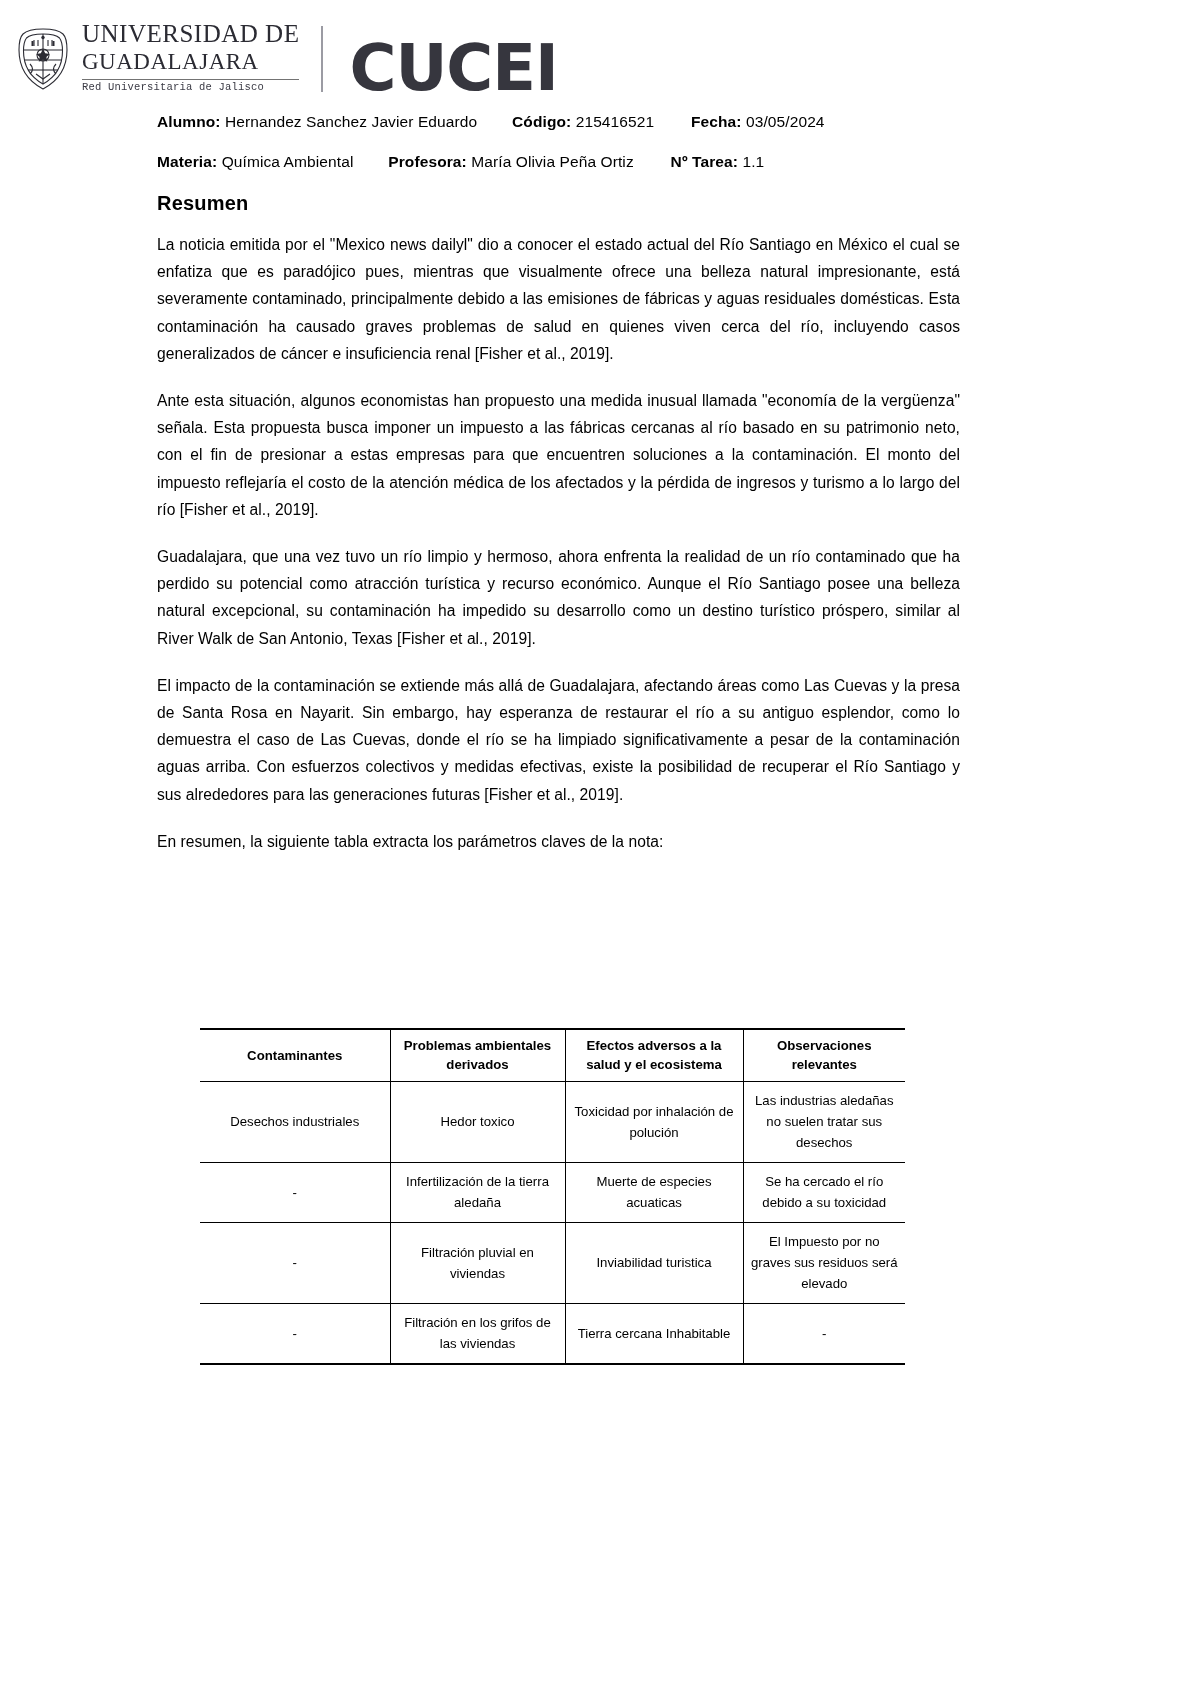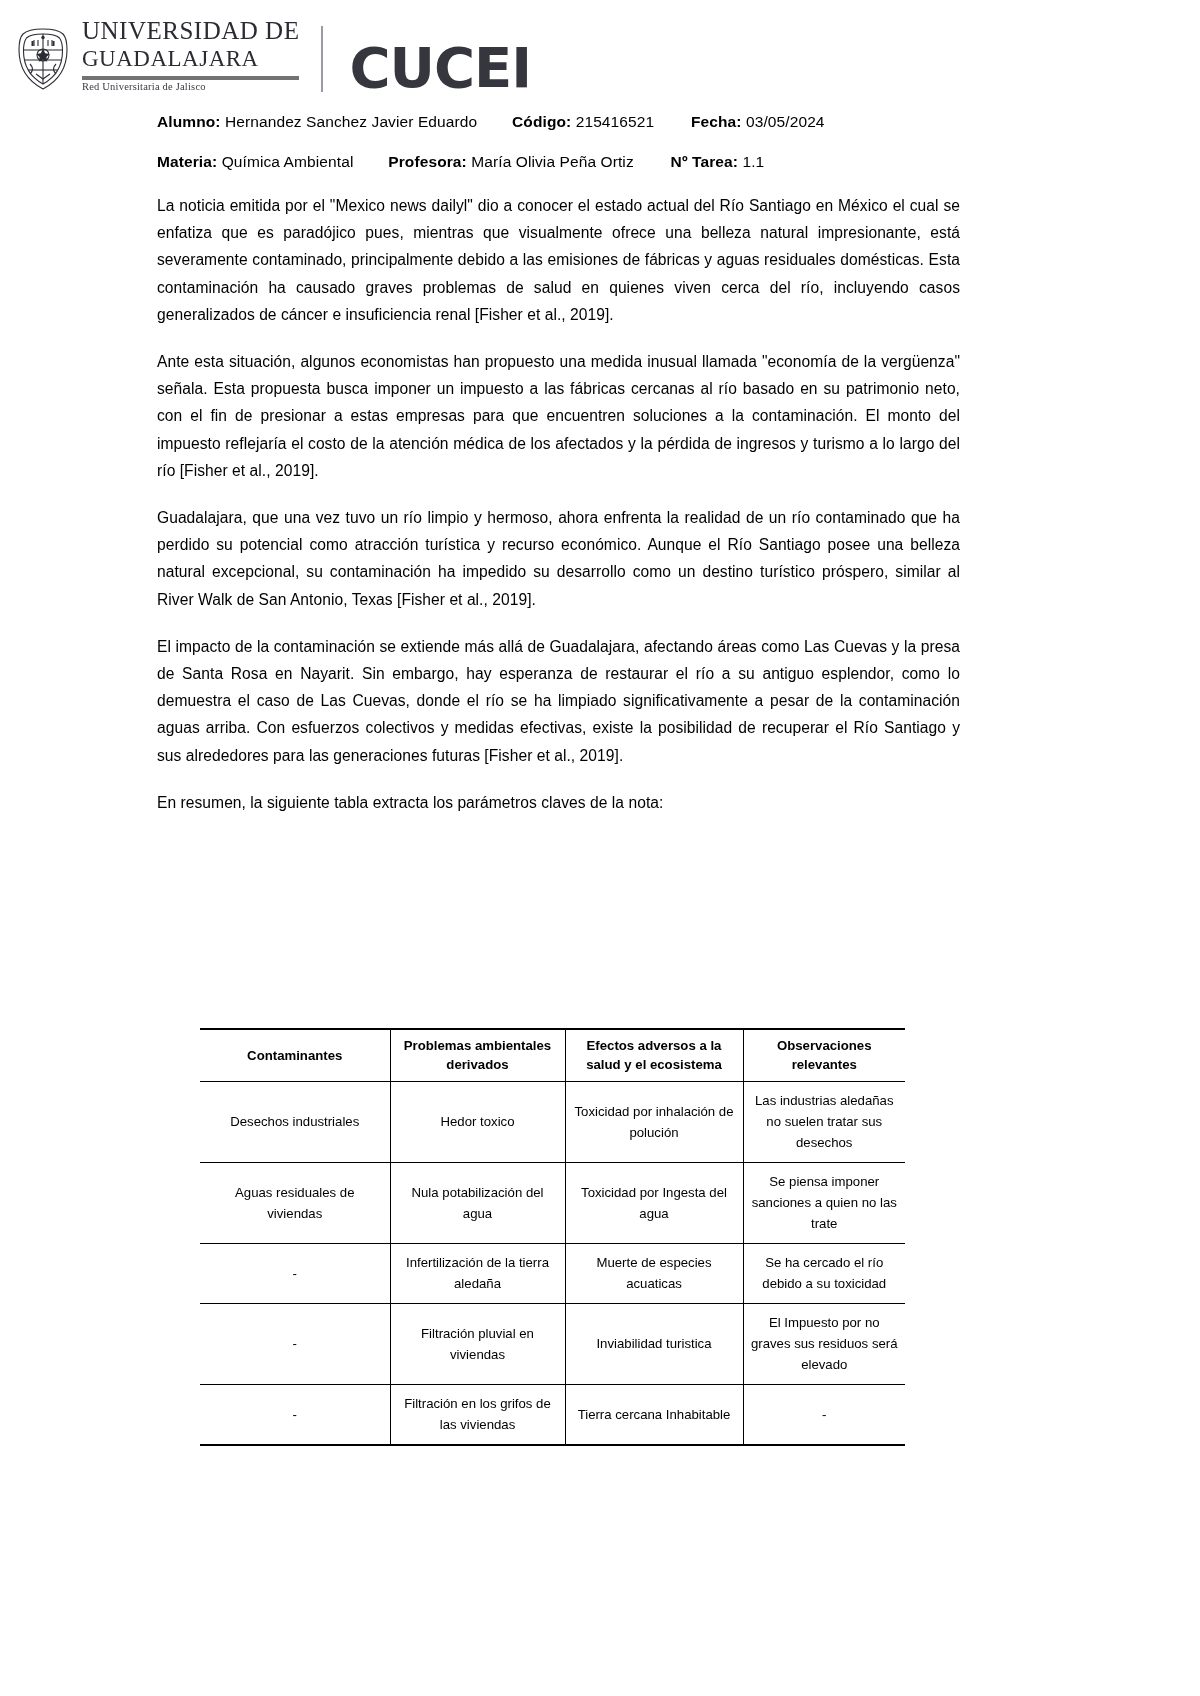--- a/index.html
+++ b/index.html
@@ -56,38 +56,38 @@
   }
   .udg-line1 {
     font-size: 25px;
     line-height: 26px;
   }
   .udg-line2 {
     font-size: 23px;
     line-height: 29px;
   }
   .udg-sub {
-    font-family: Liberation Serif, serif;
+    font-family: Liberation Mono, monospace;
     font-size: 10.5px;
     color: #3a3a44;
     margin-top: 3px;
     letter-spacing: 0.2px;
-    border-top: 4px solid #737373;
+    border-top: 1px solid #737373;
     padding-top: 2px;
   }
   .divider-vert {
     width: 2px;
     height: 66px;
     background: #9b9ba3;
     margin: 0 26px 0 22px;
   }
   .cucei {
     font-family: "DejaVu Sans", sans-serif;
     font-weight: bold;
-    font-size: 56px;
+    font-size: 64px;
     letter-spacing: -1px;
     color: #36363e;
     line-height: 48px;
   }
 
   
   .content {
     position: absolute;
     left: 157px;
     top: 112px;
@@ -236,20 +236,21 @@
       <span class="lbl">Materia:</span>
       <span>Química Ambiental</span>
       <span class="gap-a"></span>
       <span class="lbl">Profesora:</span>
       <span>María Olivia Peña Ortiz</span>
       <span class="gap-b"></span>
       <span class="lbl">Nº Tarea:</span>
       <span>1.1</span>
     </div>
 
+    <h2 class="section-title">Resumen</h2>
 
     <p class="para">La noticia emitida por el "Mexico news dailyl" dio a conocer el estado actual del Río Santiago en México el cual se enfatiza que es paradójico pues, mientras que visualmente ofrece una belleza natural impresionante, está severamente contaminado, principalmente debido a las emisiones de fábricas y aguas residuales domésticas. Esta contaminación ha causado graves problemas de salud en quienes viven cerca del río, incluyendo casos generalizados de cáncer e insuficiencia renal [Fisher et al., 2019].</p>
     <p class="para">Ante esta situación, algunos economistas han propuesto una medida inusual llamada "economía de la vergüenza" señala. Esta propuesta busca imponer un impuesto a las fábricas cercanas al río basado en su patrimonio neto, con el fin de presionar a estas empresas para que encuentren soluciones a la contaminación. El monto del impuesto reflejaría el costo de la atención médica de los afectados y la pérdida de ingresos y turismo a lo largo del río [Fisher et al., 2019].</p>
     <p class="para">Guadalajara, que una vez tuvo un río limpio y hermoso, ahora enfrenta la realidad de un río contaminado que ha perdido su potencial como atracción turística y recurso económico. Aunque el Río Santiago posee una belleza natural excepcional, su contaminación ha impedido su desarrollo como un destino turístico próspero, similar al River Walk de San Antonio, Texas [Fisher et al., 2019].</p>
     <p class="para">El impacto de la contaminación se extiende más allá de Guadalajara, afectando áreas como Las Cuevas y la presa de Santa Rosa en Nayarit. Sin embargo, hay esperanza de restaurar el río a su antiguo esplendor, como lo demuestra el caso de Las Cuevas, donde el río se ha limpiado significativamente a pesar de la contaminación aguas arriba. Con esfuerzos colectivos y medidas efectivas, existe la posibilidad de recuperar el Río Santiago y sus alrededores para las generaciones futuras [Fisher et al., 2019].</p>
     <p class="para last-note">En resumen, la siguiente tabla extracta los parámetros claves de la nota:</p>
   </div>
 
   <div class="table-wrap">
     <table class="summary">
@@ -268,26 +269,20 @@
         </tr>
       </thead>
       <tbody>
         <tr>
           <td>Desechos industriales</td>
           <td>Hedor toxico</td>
           <td>Toxicidad por inhalación de polución</td>
           <td>Las industrias aledañas no suelen tratar sus desechos</td>
         </tr>
         <tr>
-          <td>Aguas residuales de viviendas</td>
-          <td>Nula potabilización del agua</td>
-          <td>Toxicidad por Ingesta del agua</td>
-          <td>Se piensa imponer sanciones a quien no las trate</td>
-        </tr>
-        <tr>
           <td class="dash">-</td>
           <td>Infertilización de la tierra aledaña</td>
           <td>Muerte de especies acuaticas</td>
           <td>Se ha cercado el río debido a su toxicidad</td>
         </tr>
         <tr>
           <td class="dash">-</td>
           <td>Filtración pluvial en viviendas</td>
           <td>Inviabilidad turistica</td>
           <td>El Impuesto por no graves sus residuos será elevado</td>

